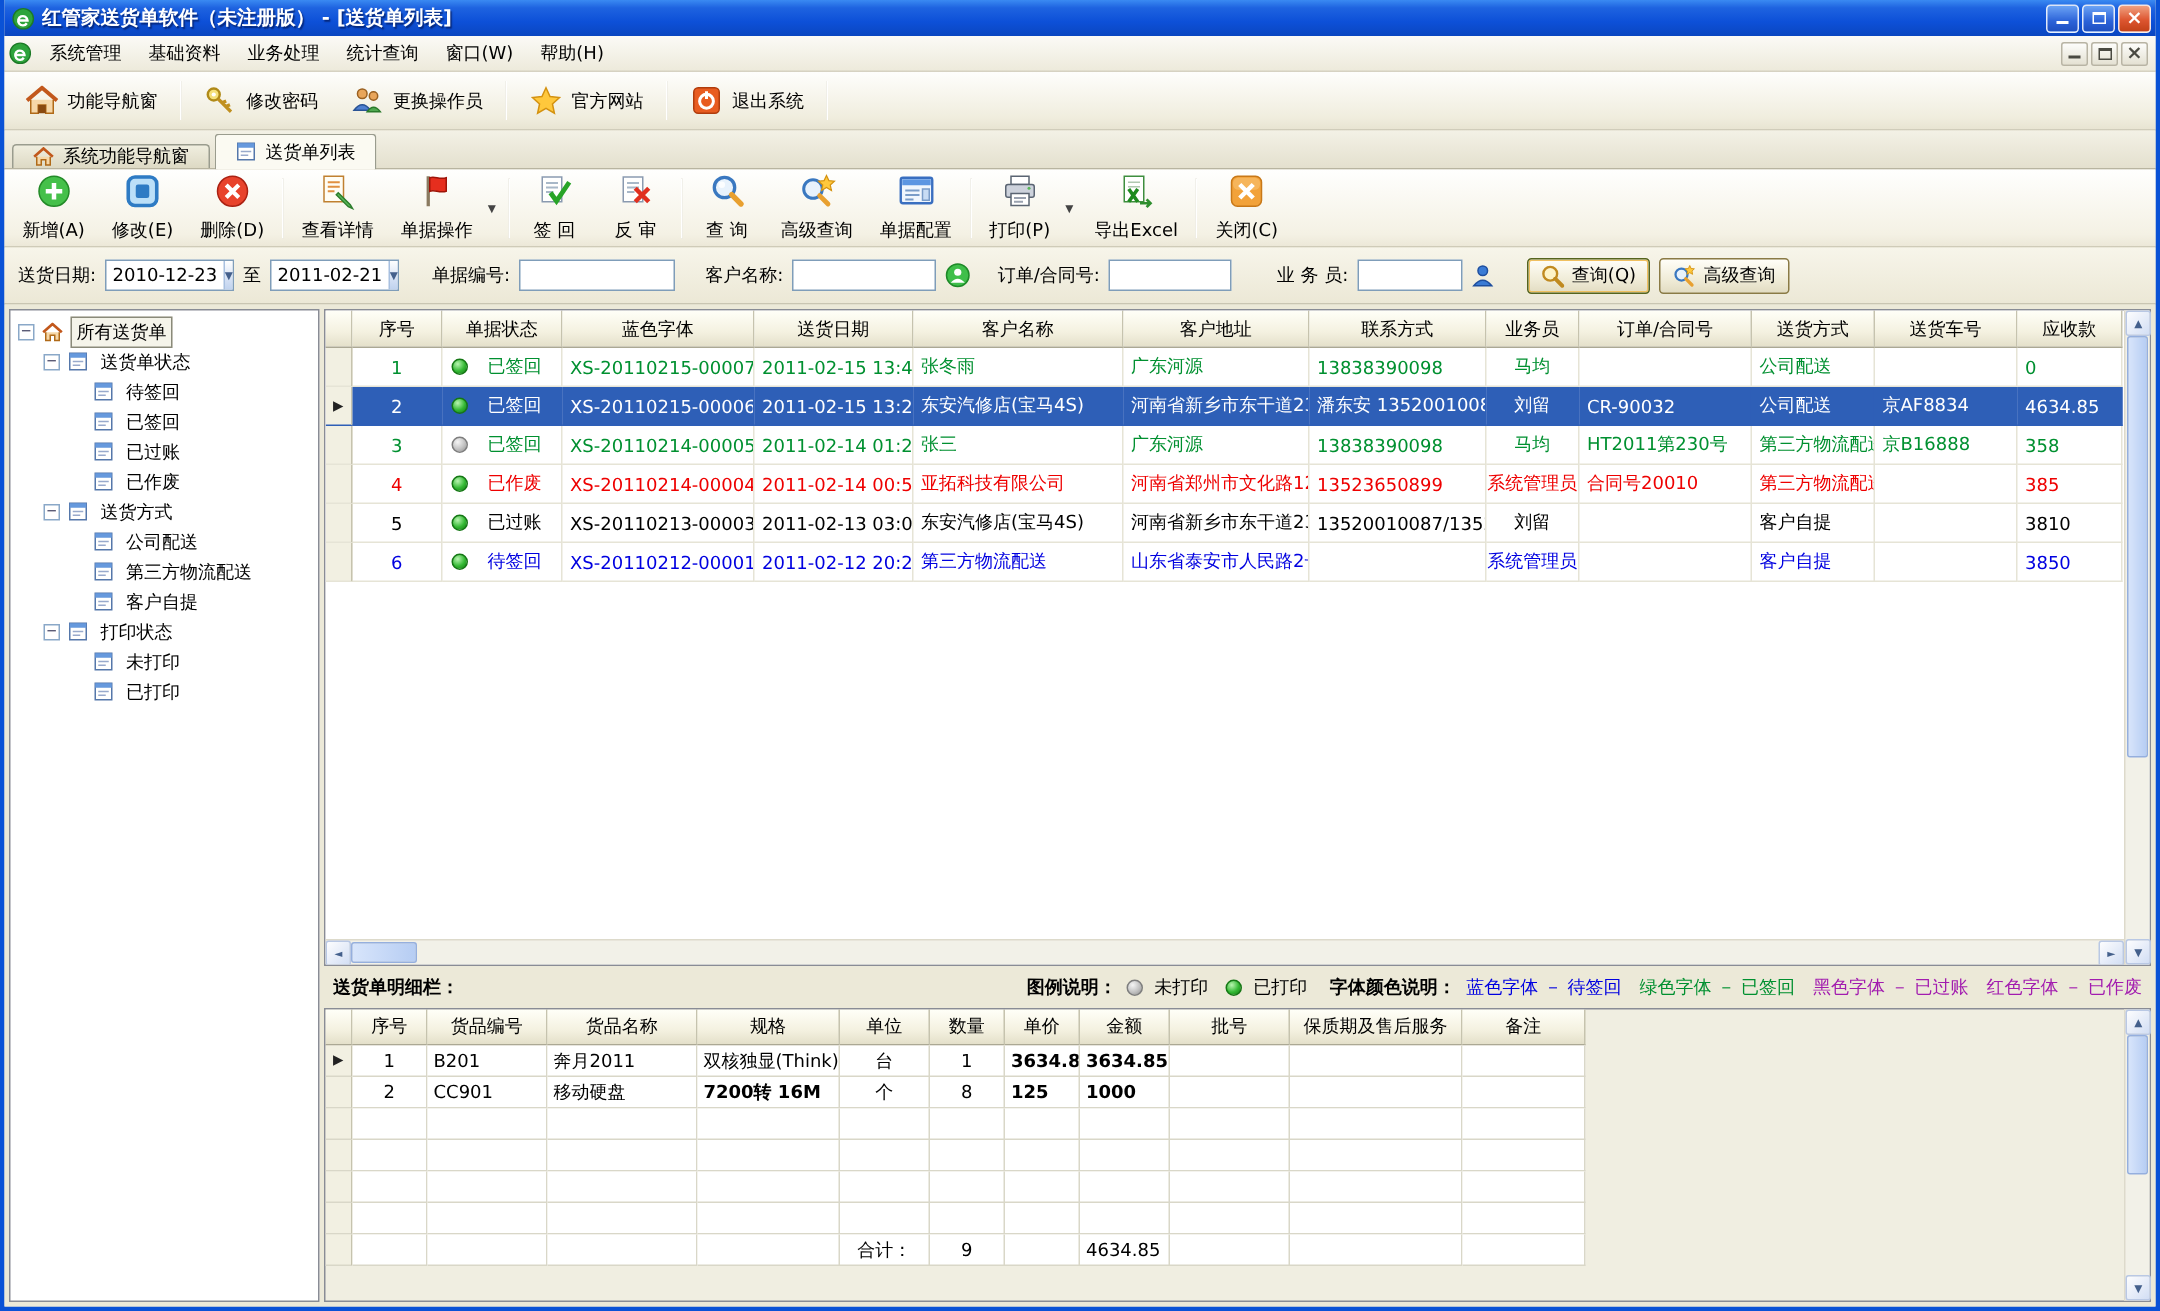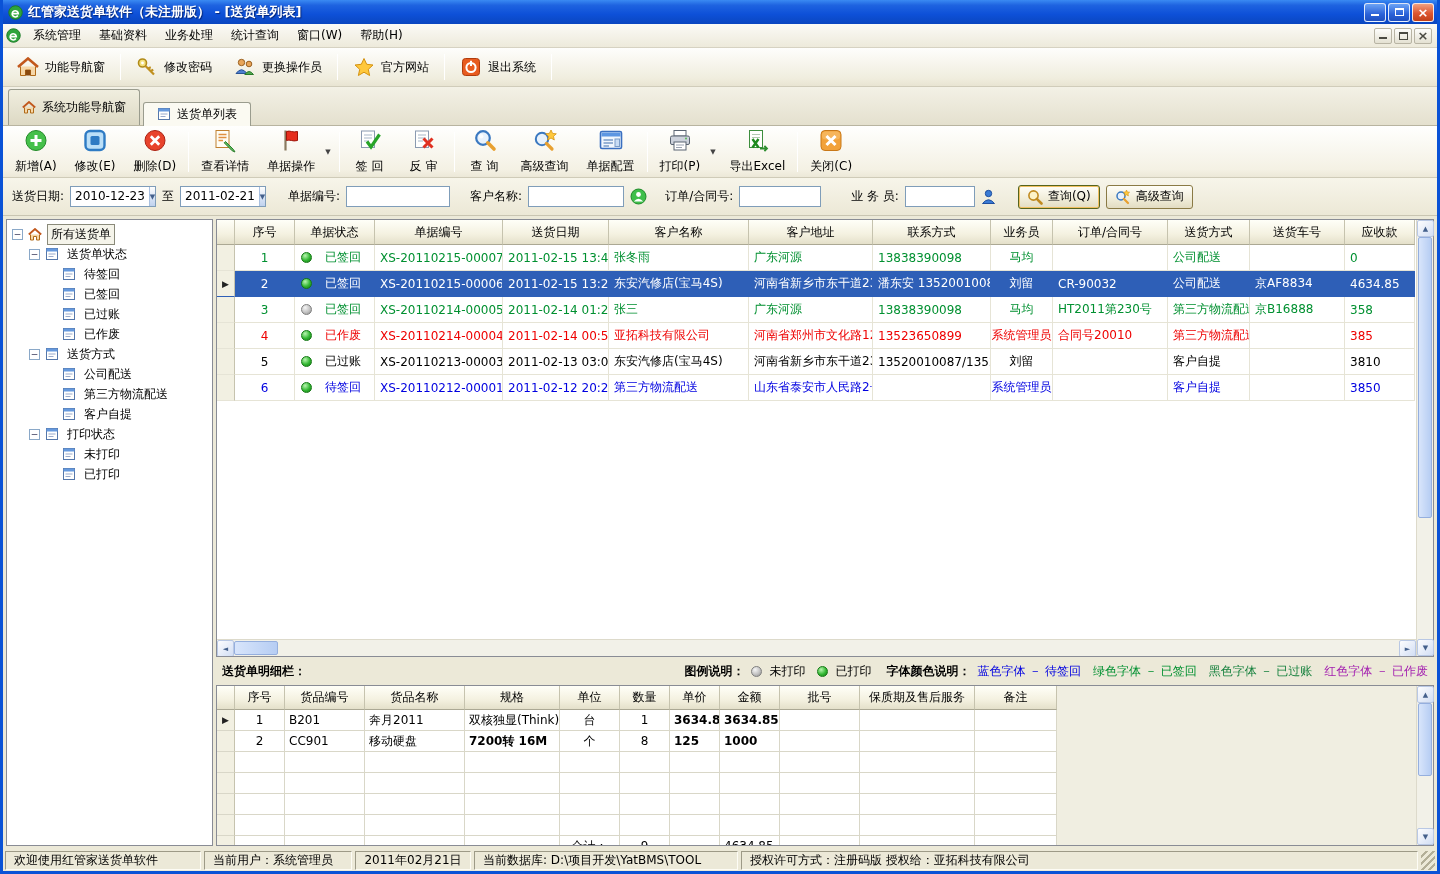--- a/index.html
+++ b/index.html
@@ -27,21 +27,21 @@
   .mdibtn{width:18px;height:16px;border:1px solid #B8B4A4;border-radius:2px;background:linear-gradient(#FDFDFB,#E4E1D2);display:flex;align-items:center;justify-content:center;}
 
   
   .toolbar-top{flex:0 0 39px;background:linear-gradient(to bottom,#FEFEFC,#F0EDDE 80%,#E8E4D2);display:flex;align-items:center;padding:0 4px;border-bottom:1px solid #D0CCBA;}
   .titems{display:flex;align-items:center;gap:2px;height:100%;}
   .tbtn{display:flex;align-items:center;gap:6px;padding:4px 10px;border-radius:3px;}
   .tsep{width:1px;height:26px;background:#C9C5B2;border-right:1px solid #fff;margin:0 3px;}
 
   
   .tabbar{flex:0 0 25px;background:linear-gradient(to bottom,#F3F1E6,#E4E0CE);display:flex;align-items:flex-end;padding:2px 5px 0;gap:3px;border-bottom:1px solid #B8B4A0;}
-  .tab{display:flex;align-items:center;gap:6px;padding:3px 13px 4px;border:1px solid #9A9C8E;border-bottom:none;border-radius:3px 3px 0 0;background:linear-gradient(#F0EEDF,#DDD9C4);height:36px;position:relative;}
+  .tab{display:flex;align-items:center;gap:6px;padding:3px 13px 4px;border:1px solid #9A9C8E;border-bottom:none;border-radius:3px 3px 0 0;background:linear-gradient(#F0EEDF,#DDD9C4);height:16px;position:relative;}
   .tab.active{background:#FBFAF2;height:24px;margin-bottom:-1px;z-index:2;}
 
   
   .actionbar{flex:0 0 52px;background:linear-gradient(to bottom,#FFFFFE,#F4F1E4 85%,#ECE8D8);display:flex;align-items:center;padding:0 3px;border-bottom:1px solid #CFCBB8;}
   .aitems{display:flex;align-items:center;height:100%;}
   .abtnwrap{display:flex;align-items:center;border-radius:3px;padding:0 2px;}
   .abtn{display:flex;flex-direction:column;align-items:center;justify-content:center;gap:2px;padding:3px 7px;min-width:50px;height:48px;}
   .albl{font-size:12px;white-space:nowrap;}
   .adrop{font-size:7px;color:#444;padding:0 3px;}
   .asep{width:1px;height:40px;background:#C9C5B2;border-right:1px solid #fff;margin:0 3px;}
@@ -594,21 +594,21 @@
         </div>
       </div>
 
     <div class="rightcol">
       <div class="gridmain">
         <div class="gzone">
           <div class="ghead">
               <div class="gh" style="width: 18px; flex: 0 0 18px;"></div>
               <div class="gh" style="width: 60px; flex: 0 0 60px;">序号</div>
               <div class="gh" style="width: 80px; flex: 0 0 80px;">单据状态</div>
-              <div class="gh" style="width: 128px; flex: 0 0 128px;">单据编号</div>
+              <div class="gh" style="width: 128px; flex: 0 0 128px;">蓝色字体</div>
               <div class="gh" style="width: 106px; flex: 0 0 106px;">送货日期</div>
               <div class="gh" style="width: 140px; flex: 0 0 140px;">客户名称</div>
               <div class="gh" style="width: 124px; flex: 0 0 124px;">客户地址</div>
               <div class="gh" style="width: 118px; flex: 0 0 118px;">联系方式</div>
               <div class="gh" style="width: 62px; flex: 0 0 62px;">业务员</div>
               <div class="gh" style="width: 115px; flex: 0 0 115px; text-align: right;">订单/合同号</div>
               <div class="gh" style="width: 82px; flex: 0 0 82px;">送货方式</div>
               <div class="gh" style="width: 95px; flex: 0 0 95px;">送货车号</div>
               <div class="gh" style="width: 70px; flex: 0 0 70px;">应收款</div>
             </div>
@@ -744,21 +744,21 @@
         <div class="legend-right">
           <span class="lbold">图例说明：</span>
           <span class="dot dot-gray"></span>
           <span>未打印</span>
           <span class="dot dot-green" style="margin-left:5px"></span>
           <span>已打印</span>
           <span class="lbold" style="margin-left:8px">字体颜色说明：</span>
           <span id="legend-font-items">
               <span style="color: rgb(0, 0, 224);">蓝色字体 － 待签回</span>
               <span style="color: rgb(0, 144, 48);">绿色字体 － 已签回</span>
-              <span style="color: #15803d;">黑色字体 － 已过账</span>
+              <span style="color: #a21caf;">黑色字体 － 已过账</span>
               <span style="color: #a21caf;">红色字体 － 已作废</span>
             </span>
         </div>
       </div>
 
       <div class="detailmain">
         <div class="dzone">
           <div class="dtablewrap">
             <div class="dhead">
                 <div class="dh" style="width: 18px; flex: 0 0 18px;"></div>
@@ -880,22 +880,14 @@
           <div class="sbtn">▲</div>
           <div class="strack">
             <div class="sthumb vthumb" style="height:58%"></div>
           </div>
           <div class="sbtn">▼</div>
         </div>
       </div>
     </div>
   </div>
 
-  <div class="statusbar">
-    <div class="spanel" style="width:196px">欢迎使用红管家送货单软件</div>
-    <div class="spanel" style="width:148px">当前用户：系统管理员</div>
-    <div class="spanel" style="width:116px;justify-content:center">2011年02月21日</div>
-    <div class="spanel" style="width:264px">当前数据库: D:\项目开发\YatBMS\TOOL</div>
-    <div class="spanel" style="flex:1">授权许可方式：注册码版  授权给：亚拓科技有限公司</div>
-    <div class="grip"></div>
-  </div>
 
 </div>
 
 </body></html>

